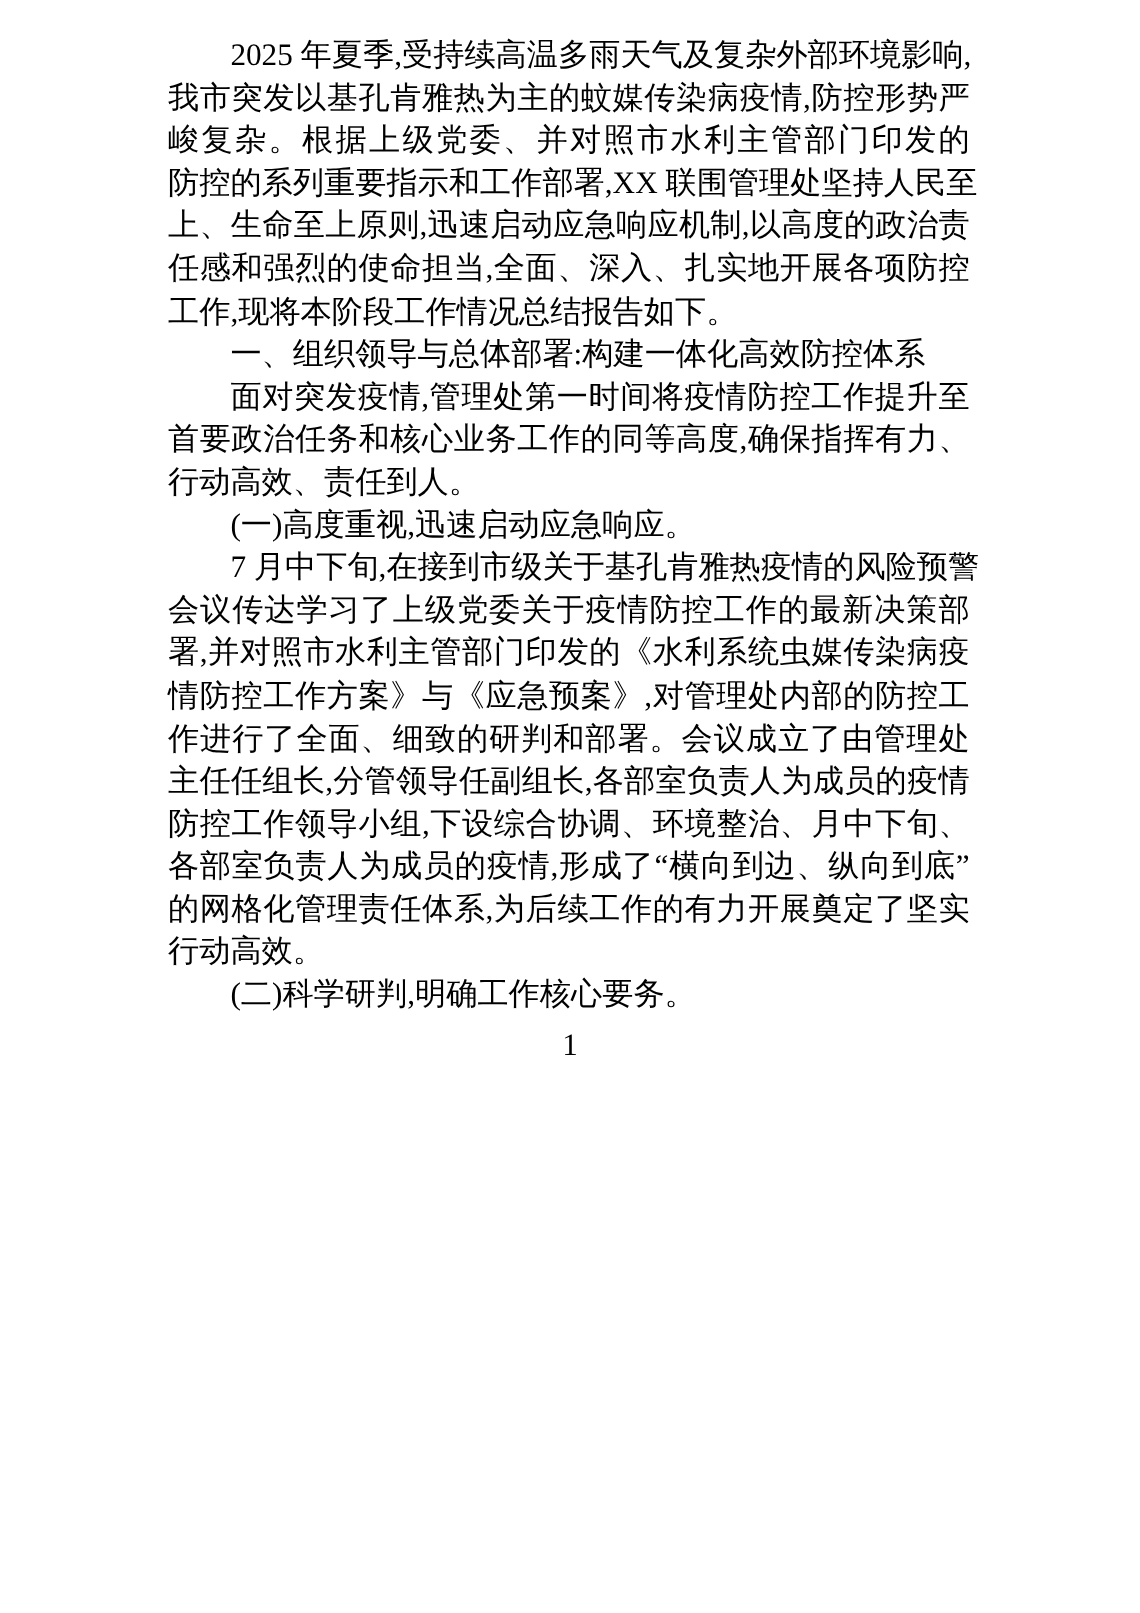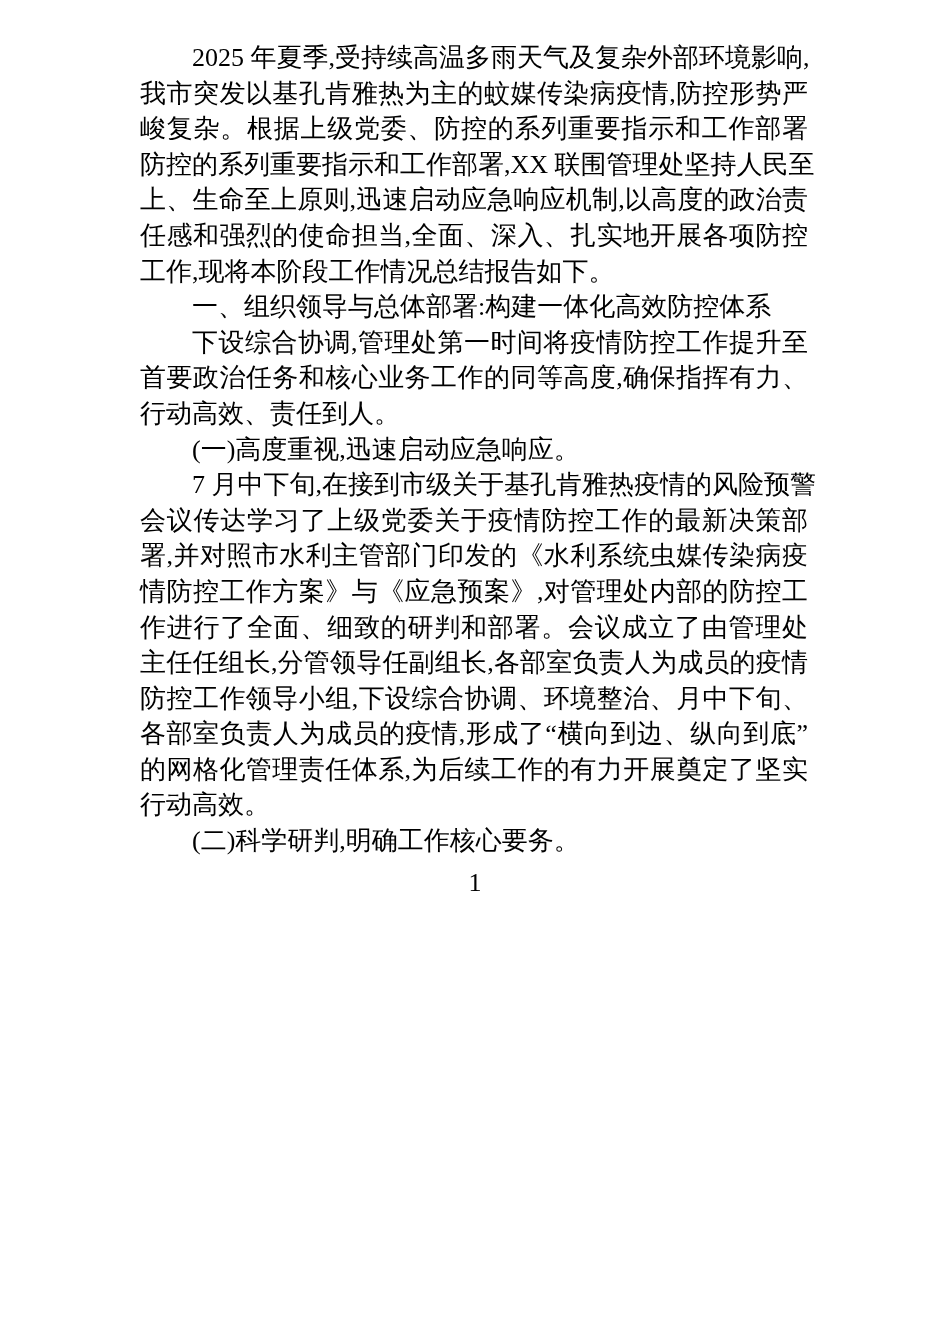--- a/index.html
+++ b/index.html
@@ -15,21 +15,21 @@
   .title-block {
     padding-top: 164px;
     text-align: center;
     font-size: 36px;
     line-height: 64.5px;
     font-weight: 400;
   }
   .body-block {
     width: 668px;
     margin-left: 140px;
-    margin-top: 40px;
+    margin-top: 28px;
     font-size: 26px;
     line-height: 35.6px;
   }
   .ln {
     box-sizing: border-box;
     height: 35.6px;
     white-space: nowrap;
     text-align: justify;
     text-align-last: justify;
   }
@@ -47,27 +47,27 @@
     line-height: 35px;
   }
 </style>
 </head>
 <body>
 
 <div class="page">
   <div class="body-block">
       <div class="ln indent">2025 年夏季,受持续高温多雨天气及复杂外部环境影响,</div>
       <div class="ln">我市突发以基孔肯雅热为主的蚊媒传染病疫情,防控形势严</div>
-      <div class="ln">峻复杂。根据上级党委、防控的系列重要指示和工作部署</div>
+      <div class="ln">峻复杂。根据上级党委、并对照市水利主管部门印发的</div>
       <div class="ln">防控的系列重要指示和工作部署,XX 联围管理处坚持人民至</div>
       <div class="ln">上、生命至上原则,迅速启动应急响应机制,以高度的政治责</div>
       <div class="ln">任感和强烈的使命担当,全面、深入、扎实地开展各项防控</div>
       <div class="ln end">工作,现将本阶段工作情况总结报告如下。</div>
       <div class="ln indent end">一、组织领导与总体部署:构建一体化高效防控体系</div>
-      <div class="ln indent">下设综合协调,管理处第一时间将疫情防控工作提升至</div>
+      <div class="ln indent">面对突发疫情,管理处第一时间将疫情防控工作提升至</div>
       <div class="ln">首要政治任务和核心业务工作的同等高度,确保指挥有力、</div>
       <div class="ln end">行动高效、责任到人。</div>
       <div class="ln indent end">(一)高度重视,迅速启动应急响应。</div>
       <div class="ln indent">7 月中下旬,在接到市级关于基孔肯雅热疫情的风险预警</div>
       <div class="ln">会议传达学习了上级党委关于疫情防控工作的最新决策部</div>
       <div class="ln">署,并对照市水利主管部门印发的《水利系统虫媒传染病疫</div>
       <div class="ln">情防控工作方案》与《应急预案》,对管理处内部的防控工</div>
       <div class="ln">作进行了全面、细致的研判和部署。会议成立了由管理处</div>
       <div class="ln">主任任组长,分管领导任副组长,各部室负责人为成员的疫情</div>
       <div class="ln">防控工作领导小组,下设综合协调、环境整治、月中下旬、</div>

